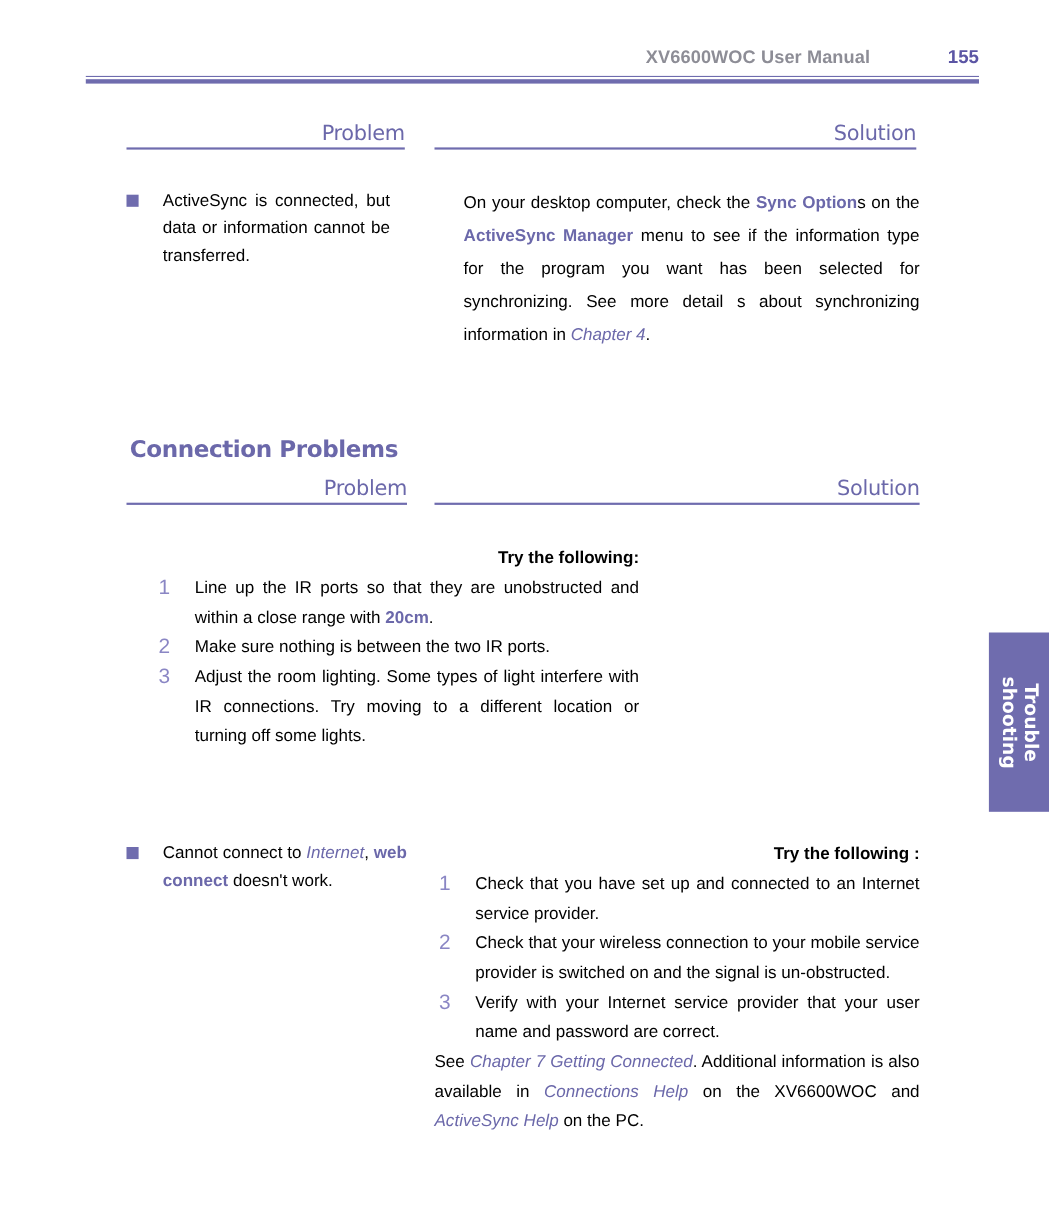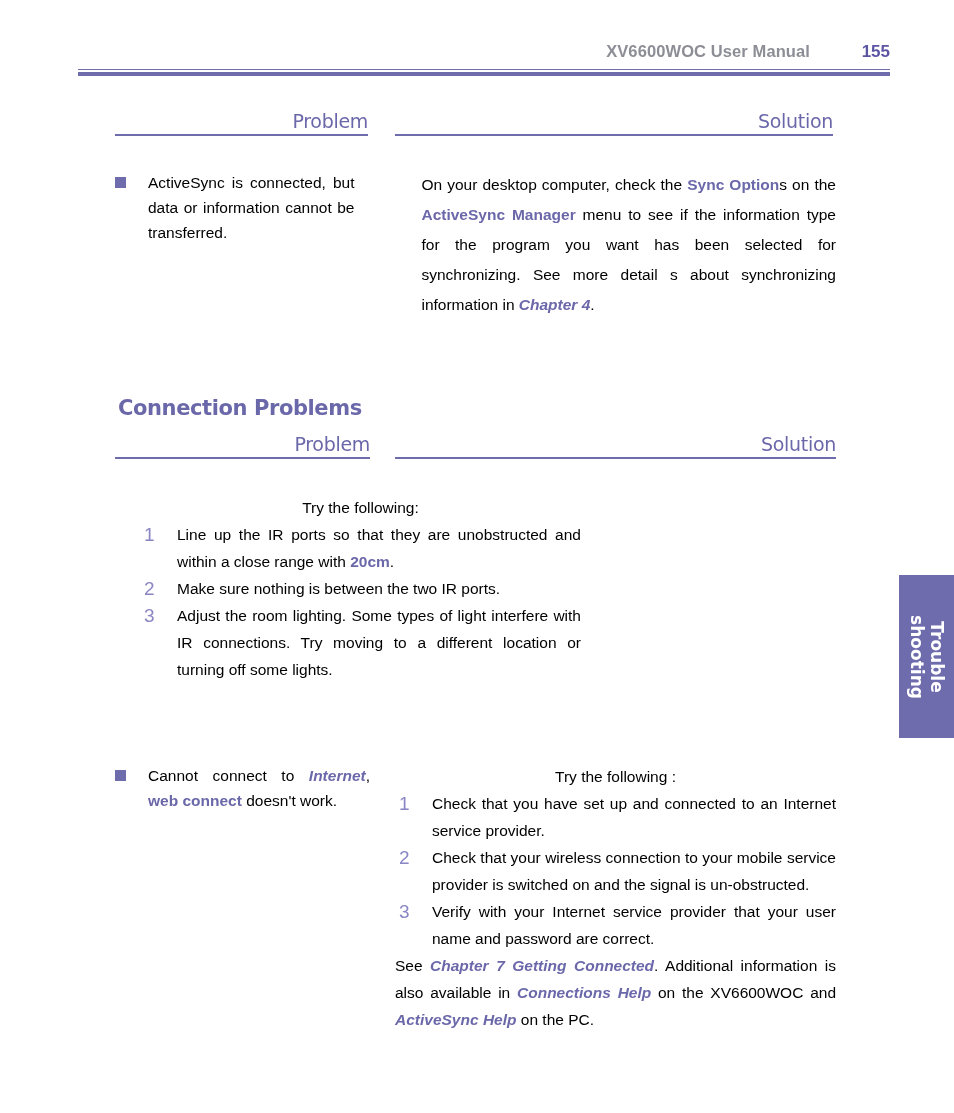--- a/index.html
+++ b/index.html
@@ -22,20 +22,21 @@
     left: 78px;
     top: 42px;
     width: 812px;
     height: 36px;
   }
   .page-header .hdr-row {
     display: flex;
     align-items: baseline;
     justify-content: flex-end;
     height: 24px;
+    gap: 19px;
   }
   .hdr-title {
     font-size: 16.5px;
     font-weight: bold;
     color: #8d8d96;
     letter-spacing: 0.1px;
   }
   .hdr-pageno {
     font-size: 17px;
     font-weight: bold;
@@ -126,21 +127,22 @@
   }
   .solution-para {
     font-size: 15.5px;
     line-height: 30px;
     text-align: justify;
     text-justify: inter-word;
   }
   .solution-lead {
     font-size: 15.5px;
     line-height: 27px;
-    text-align: center;
+    text-align: right;
+    font-weight: bold;
   }
   .num-list {
     margin: 0;
     padding: 0;
     list-style: none;
   }
   .num-item {
     position: relative;
     padding-left: 37px;
     font-size: 15.5px;
@@ -166,21 +168,21 @@
     line-height: 27px;
     text-align: justify;
     text-justify: inter-word;
   }
   b.hl {
     color: #6b68aa;
     font-weight: bold;
   }
   i.hl {
     color: #6b68aa;
-    font-weight: bold;
+    font-weight: normal;
     font-style: italic;
   }
 
   
   .side-tab {
     position: absolute;
     left: 899px;
     top: 575px;
     width: 55px;
     height: 163px;

